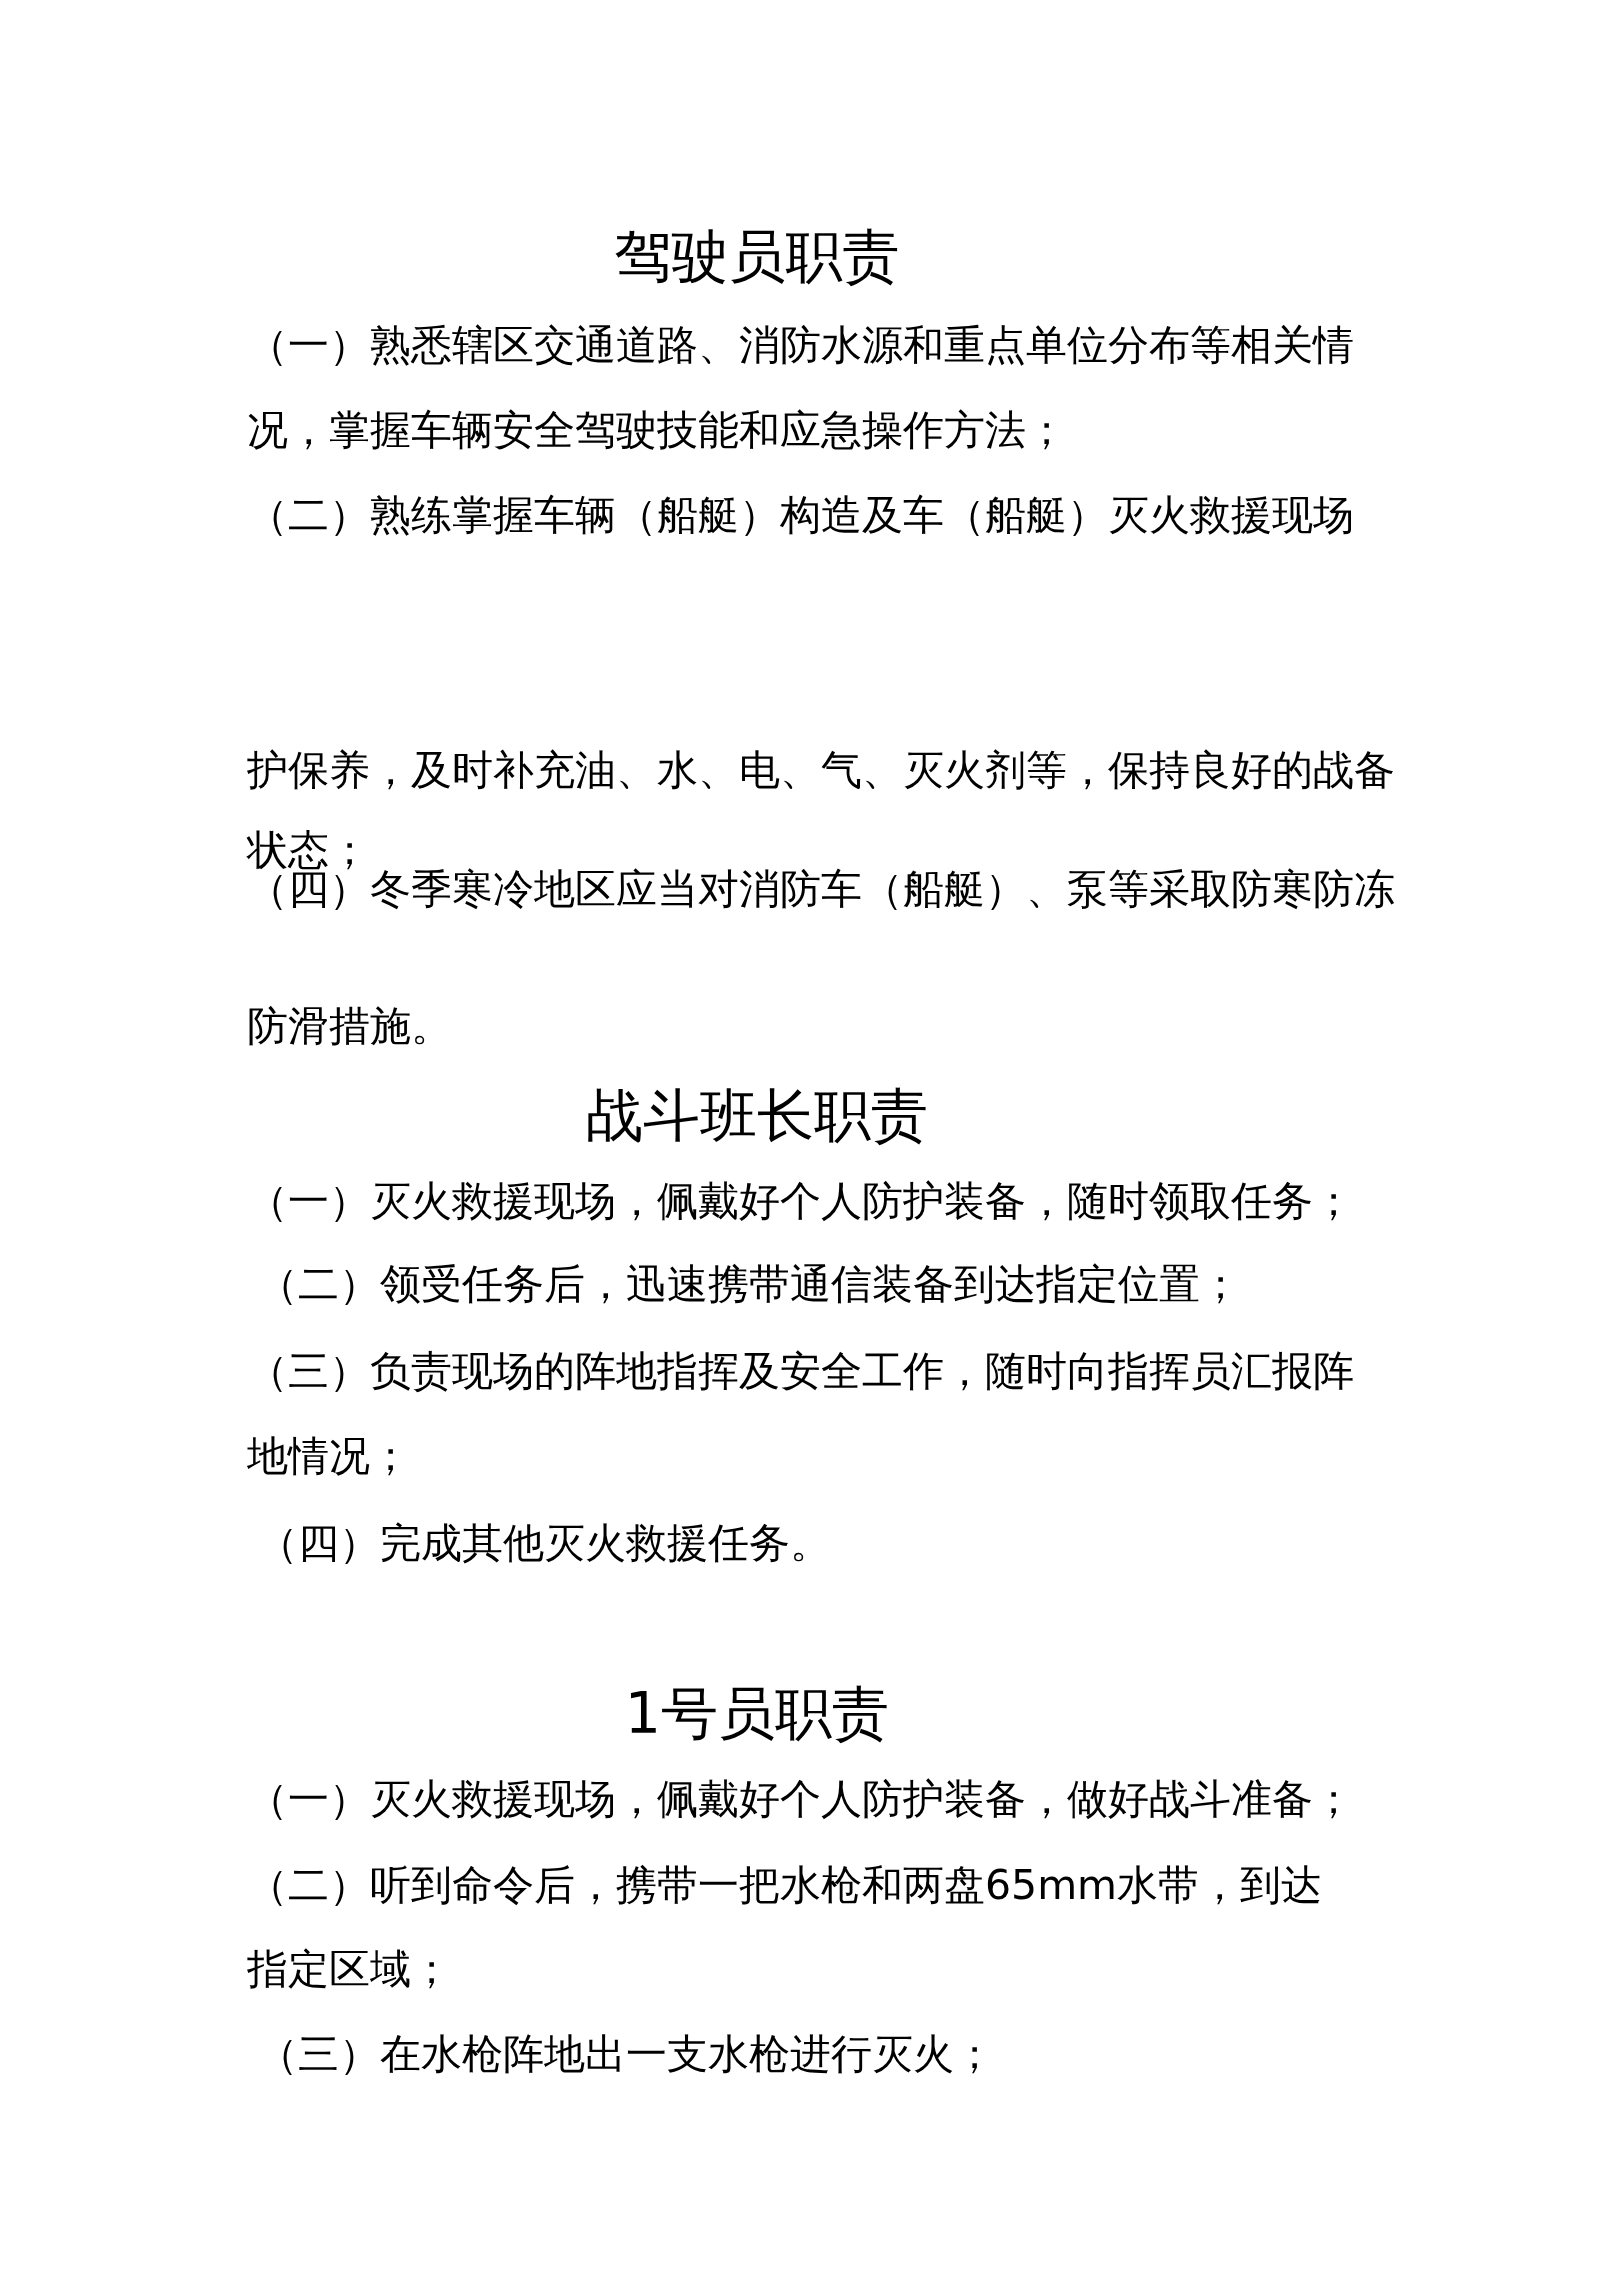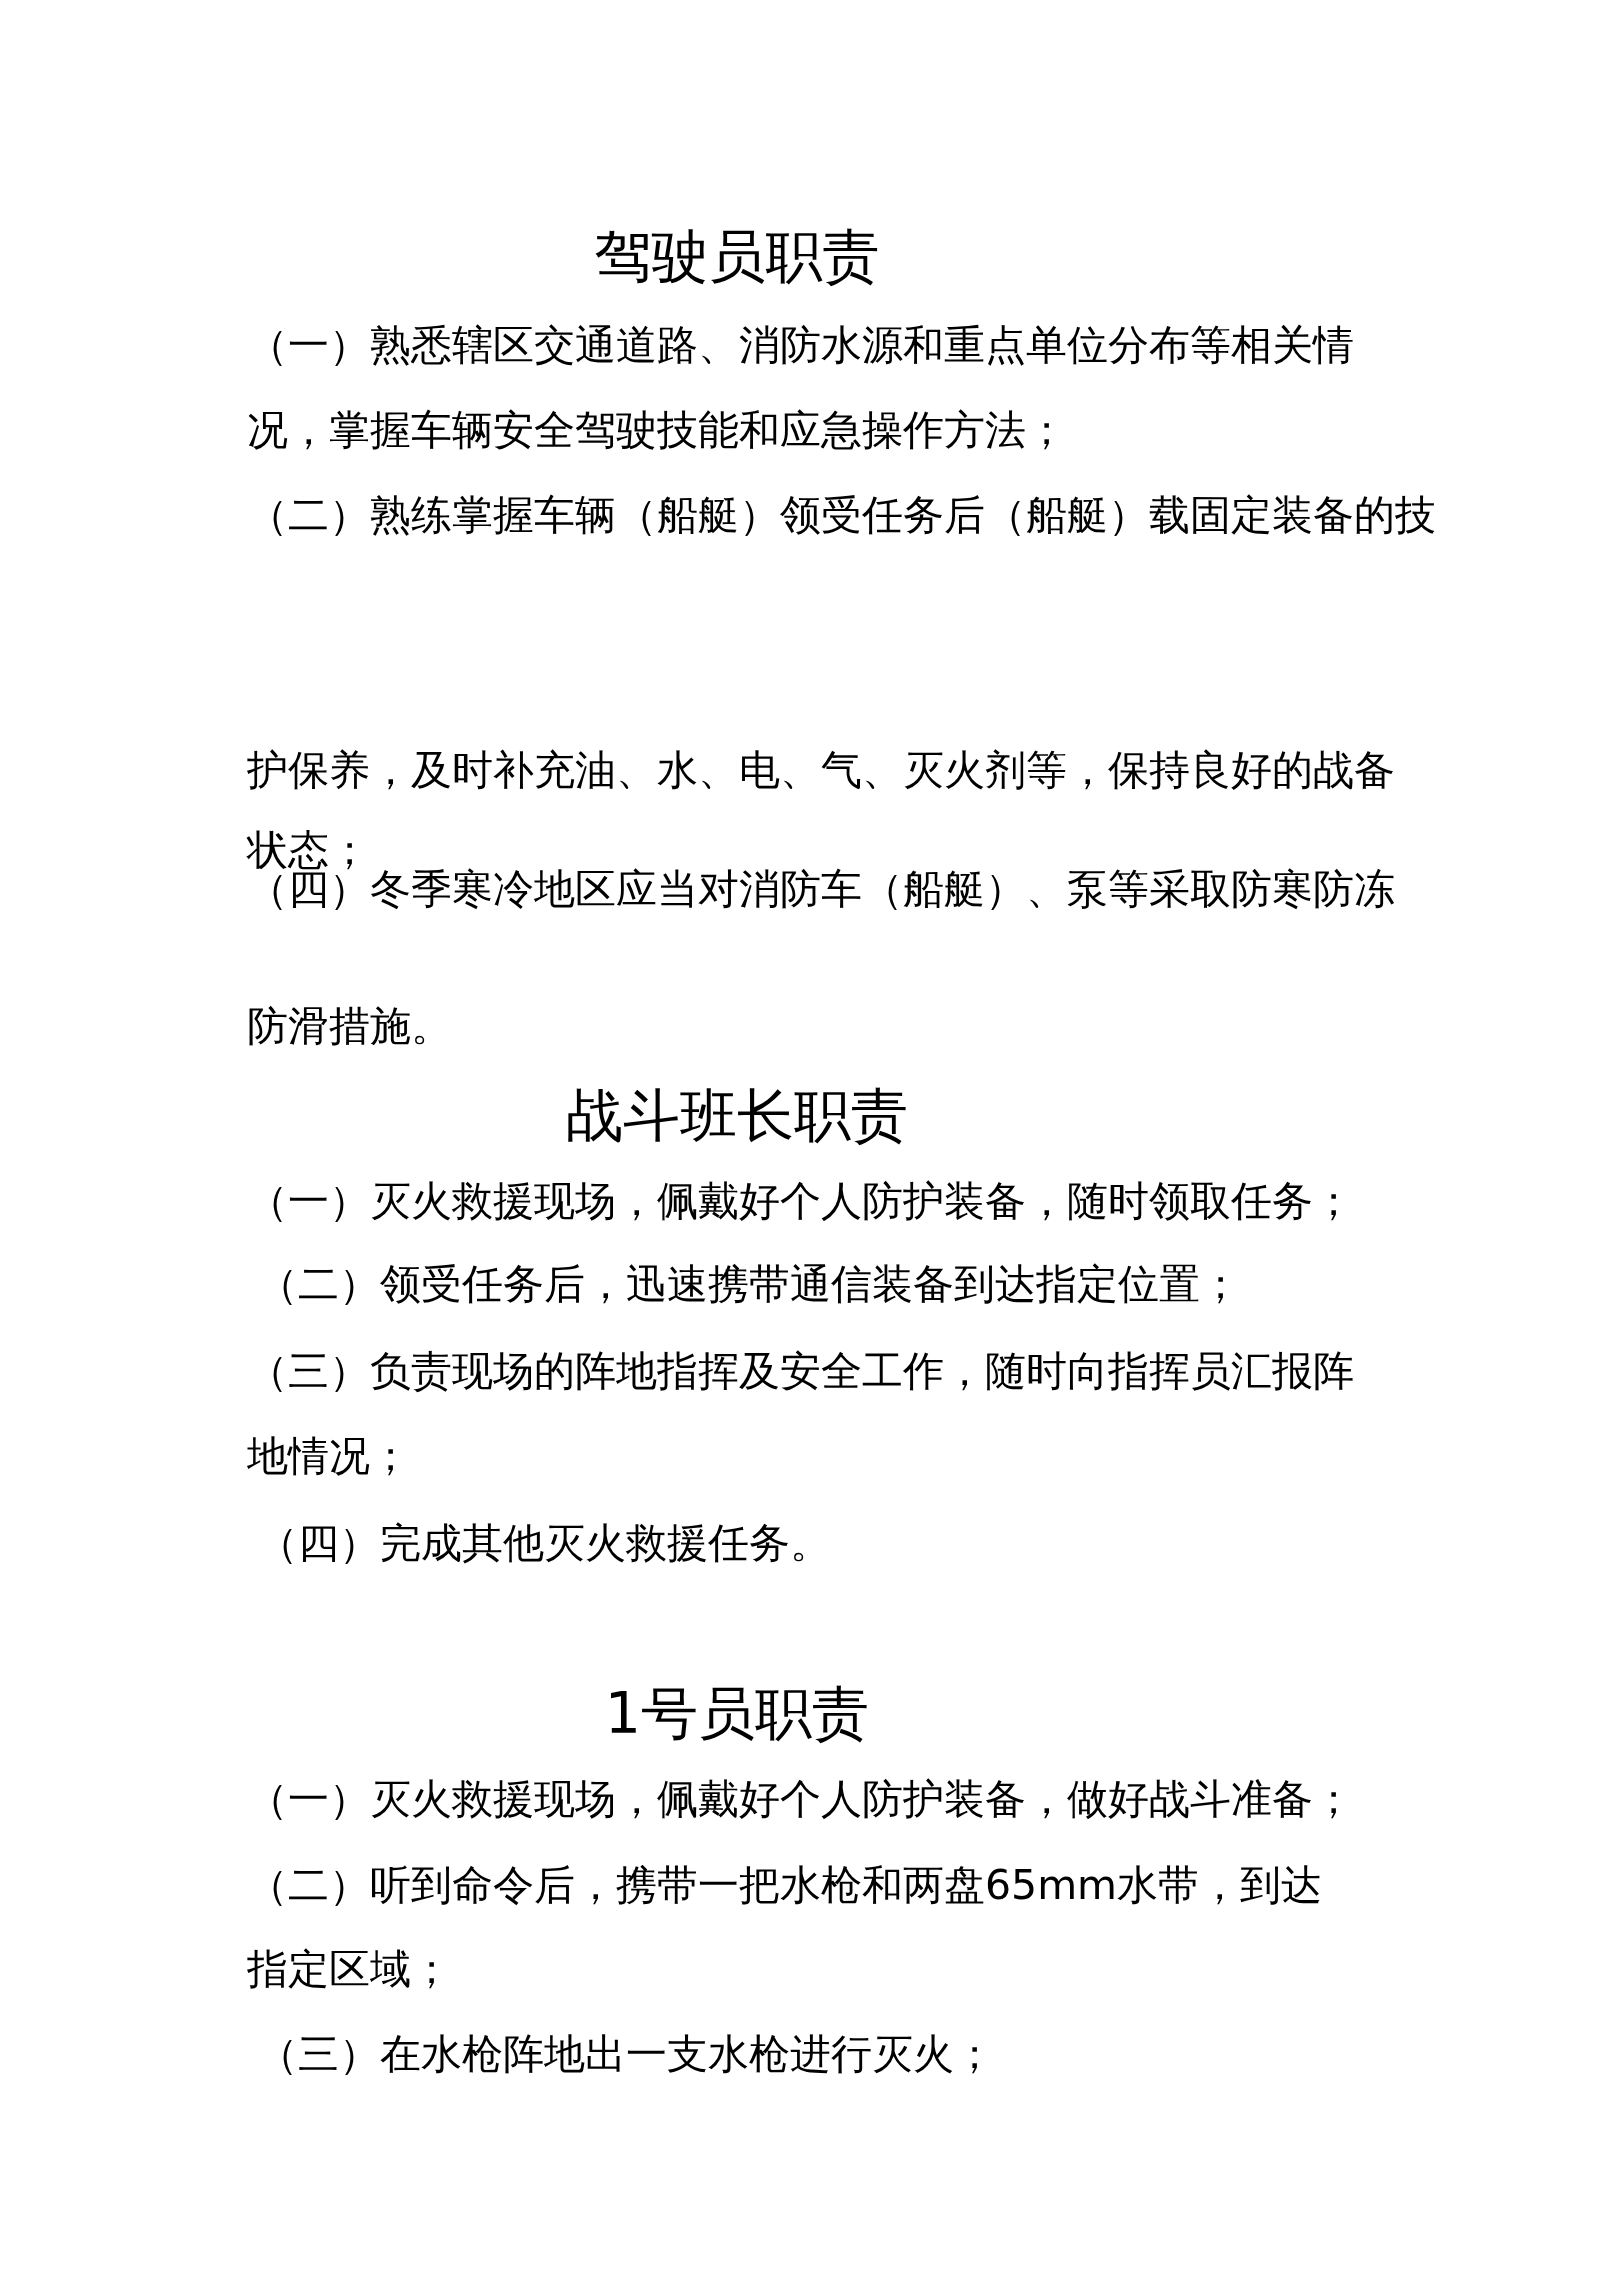--- a/index.html
+++ b/index.html
@@ -1,33 +1,33 @@
 <!DOCTYPE html>
 <html><head>
 <meta charset="utf-8">
 <style>
   html, body { margin:0; padding:0; background:#ffffff; }
   body { width:1621px; height:2293px; position:relative; overflow:hidden;
          font-family:"DejaVu Sans","Liberation Sans",sans-serif; color:#000; }
   .page { position:absolute; left:0; top:0; width:1621px; height:2293px; }
-  .title { position:absolute; left:16px; width:1442px; text-align:center;
-           font-size:57px; line-height:59px; white-space:nowrap; }
+  .title { position:absolute; left:0; width:1442px; text-align:center;
+           font-size:57px; line-height:59px; white-space:nowrap;padding-left:36px; }
   .line { position:absolute; left:247px; width:1147px; font-size:41px;
           line-height:49px; white-space:nowrap; letter-spacing:0px; }
   .ind { left:257px; }
 </style>
 </head>
 <body>
 
 <div class="page">
 
   <div class="title" style="top:227px;">驾驶员职责</div>
   <div class="line" style="top:321px;">（一）熟悉辖区交通道路、消防水源和重点单位分布等相关情</div>
   <div class="line" style="top:406px;">况，掌握车辆安全驾驶技能和应急操作方法；</div>
-  <div class="line" style="top:491px;">（二）熟练掌握车辆（船艇）领受任务后（船艇）载固定装备的技</div>
+  <div class="line" style="top:491px;">（二）熟练掌握车辆（船艇）构造及车（船艇）灭火救援现场</div>
   <div class="line" style="top:746px;">护保养，及时补充油、水、电、气、灭火剂等，保持良好的战备</div>
   <div class="line" style="top:826px;">状态；</div>
   <div class="line" style="top:865px;">（四）冬季寒冷地区应当对消防车（船艇）、泵等采取防寒防冻</div>
   <div class="line" style="top:1002px;">防滑措施。</div>
 
   <div class="title" style="top:1086px;">战斗班长职责</div>
   <div class="line" style="top:1177px;">（一）灭火救援现场，佩戴好个人防护装备，随时领取任务；</div>
   <div class="line ind" style="top:1260px;">（二）领受任务后，迅速携带通信装备到达指定位置；</div>
   <div class="line" style="top:1347px;">（三）负责现场的阵地指挥及安全工作，随时向指挥员汇报阵</div>
   <div class="line" style="top:1432px;">地情况；</div>

